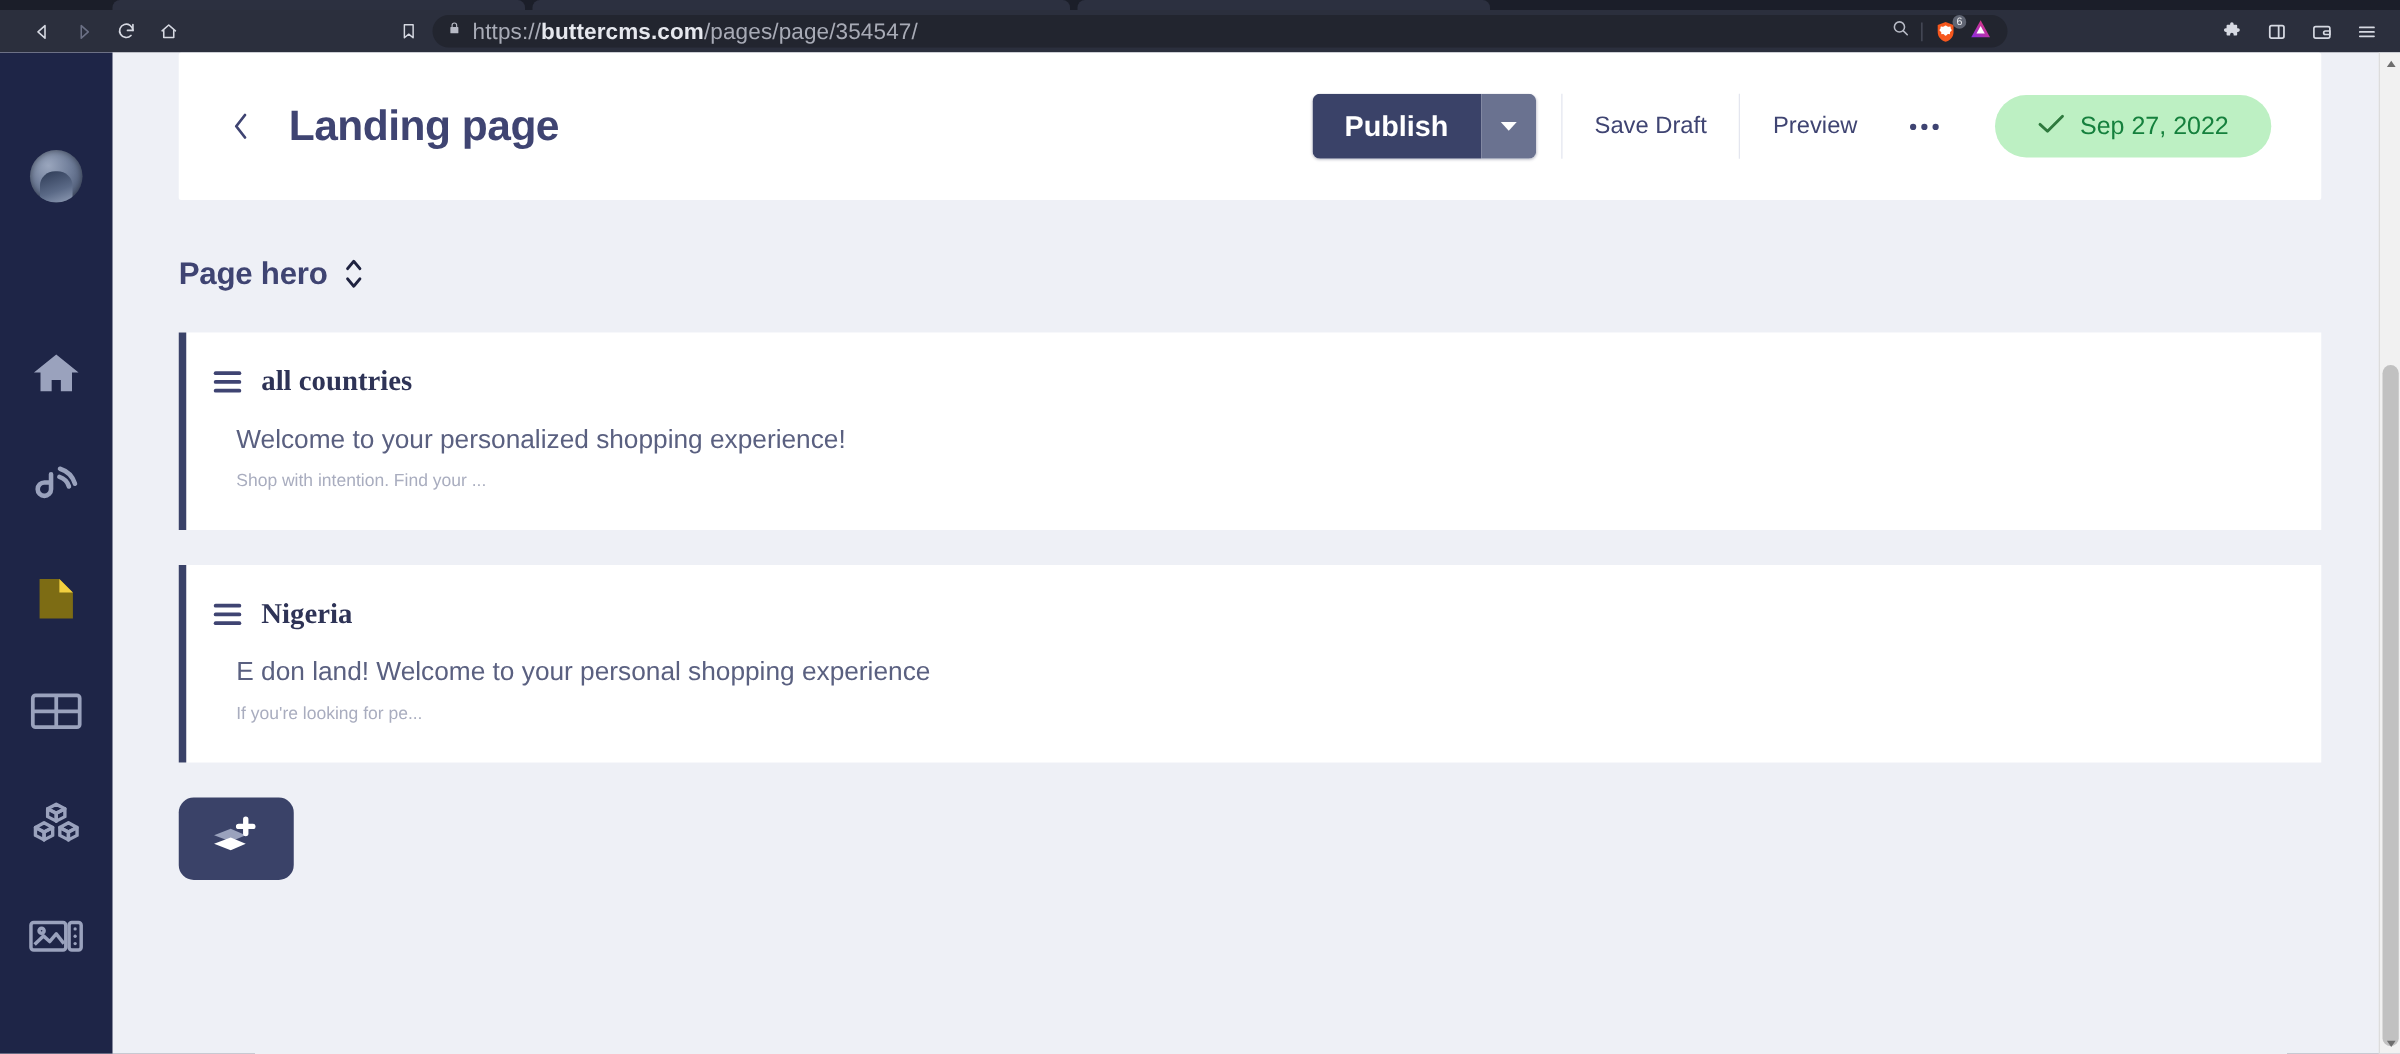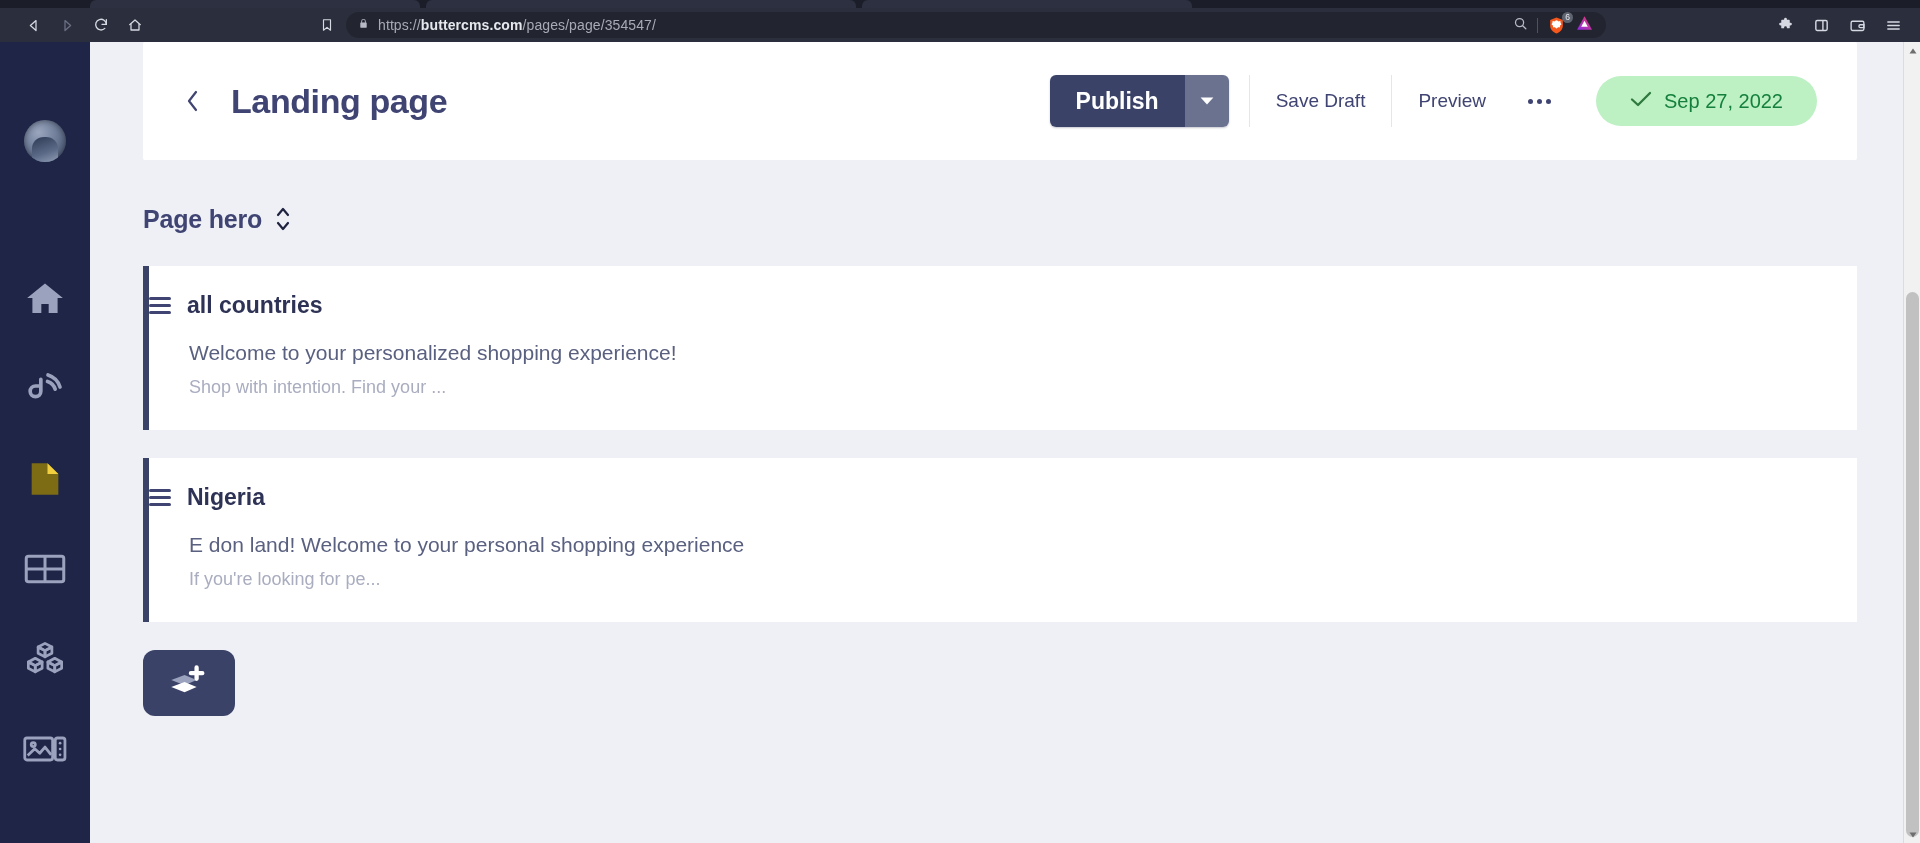--- a/index.html
+++ b/index.html
@@ -58,21 +58,21 @@
     height: 26px;
     background: #22252f;
     border-radius: 13px;
     display: flex;
     align-items: center;
     padding: 0 12px;
     gap: 9px;
     cursor: text;
   }
   .omnibox .url {
-    font-size: 14px;
+    font-size: 18px;
     color: #a8abb6;
     white-space: nowrap;
     letter-spacing: 0.1px;
   }
   .omnibox .url b { color: #e6e8ee; font-weight: 700; }
   .omni-right { margin-left: auto; display:flex; align-items:center; gap: 9px; }
   .vsep { width:1px; height:15px; background:#4d5160; }
 
   .brave-badge { position: relative; width: 19px; height: 19px; }
   .brave-badge .count {
@@ -223,30 +223,32 @@
 
   .card {
     background: #fff;
     border-left: 6px solid #3a4268;
     margin-right: 63px;
     padding: 26px 0 32px 0;
     margin-bottom: 28px;
   }
   .card-head {
     display:flex; align-items:center; gap: 16px;
+    padding-left: 22px;
+    font-family: Liberation Serif, serif;
   }
   .drag-handle { cursor: grab; display:flex; flex-direction:column; gap:4px; width:22px; }
   .drag-handle i { display:block; height:3px; background:#3f4472; border-radius:2px; width:100%; }
   .card-title { font-size: 23px; font-weight:700; color:#2e3356; }
   .card-line1 {
     font-size: 21px; color:#5a6080;
     padding-left: 40px; margin-top: 22px;
   }
   .card-line2 {
-    font-size: 18px; color:#a9adbf;
+    font-size: 14px; color:#a9adbf;
     padding-left: 40px; margin-top: 12px;
   }
 
   .add-btn {
     margin-top: 12px;
     width: 92px; height: 66px;
     background: #3a4268;
     border-radius: 12px;
     display:flex; align-items:center; justify-content:center;
     cursor:pointer;

